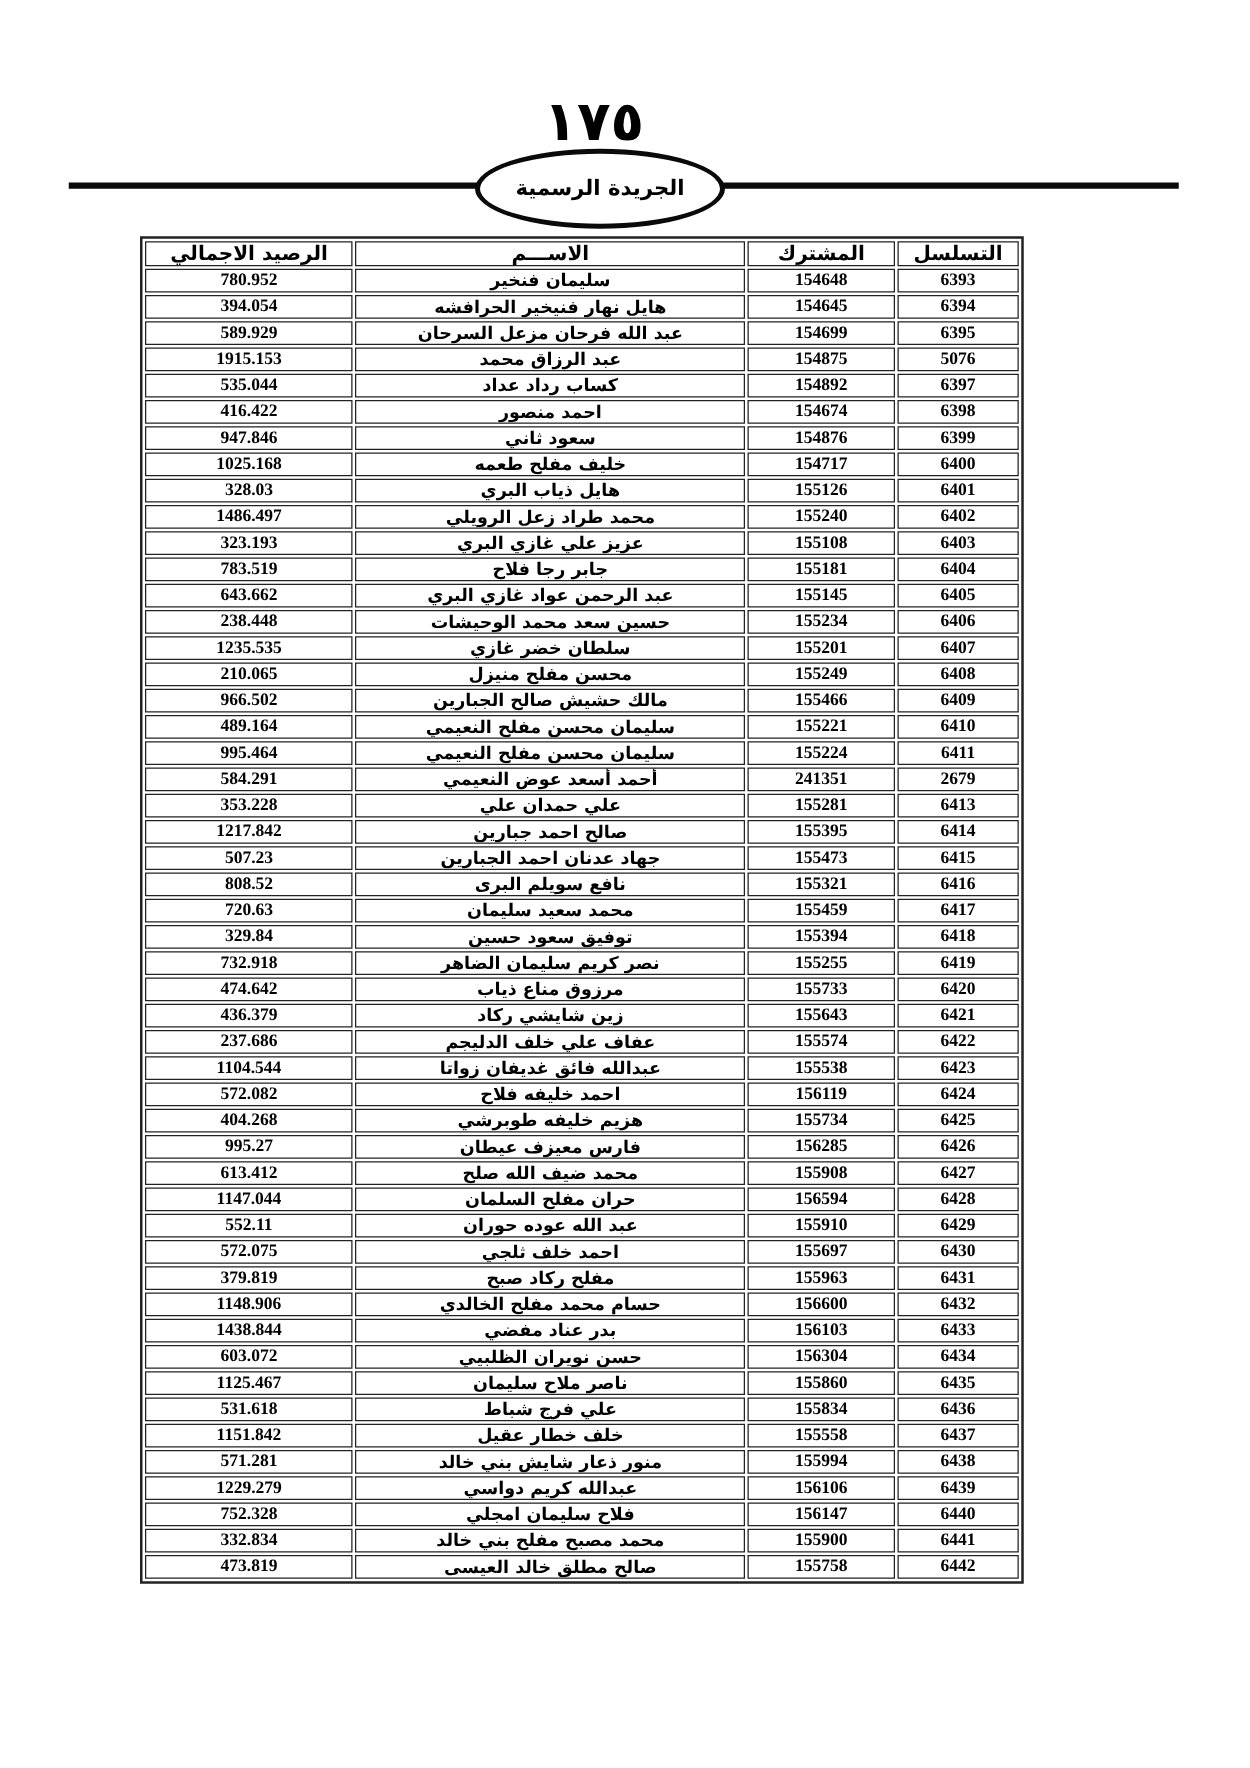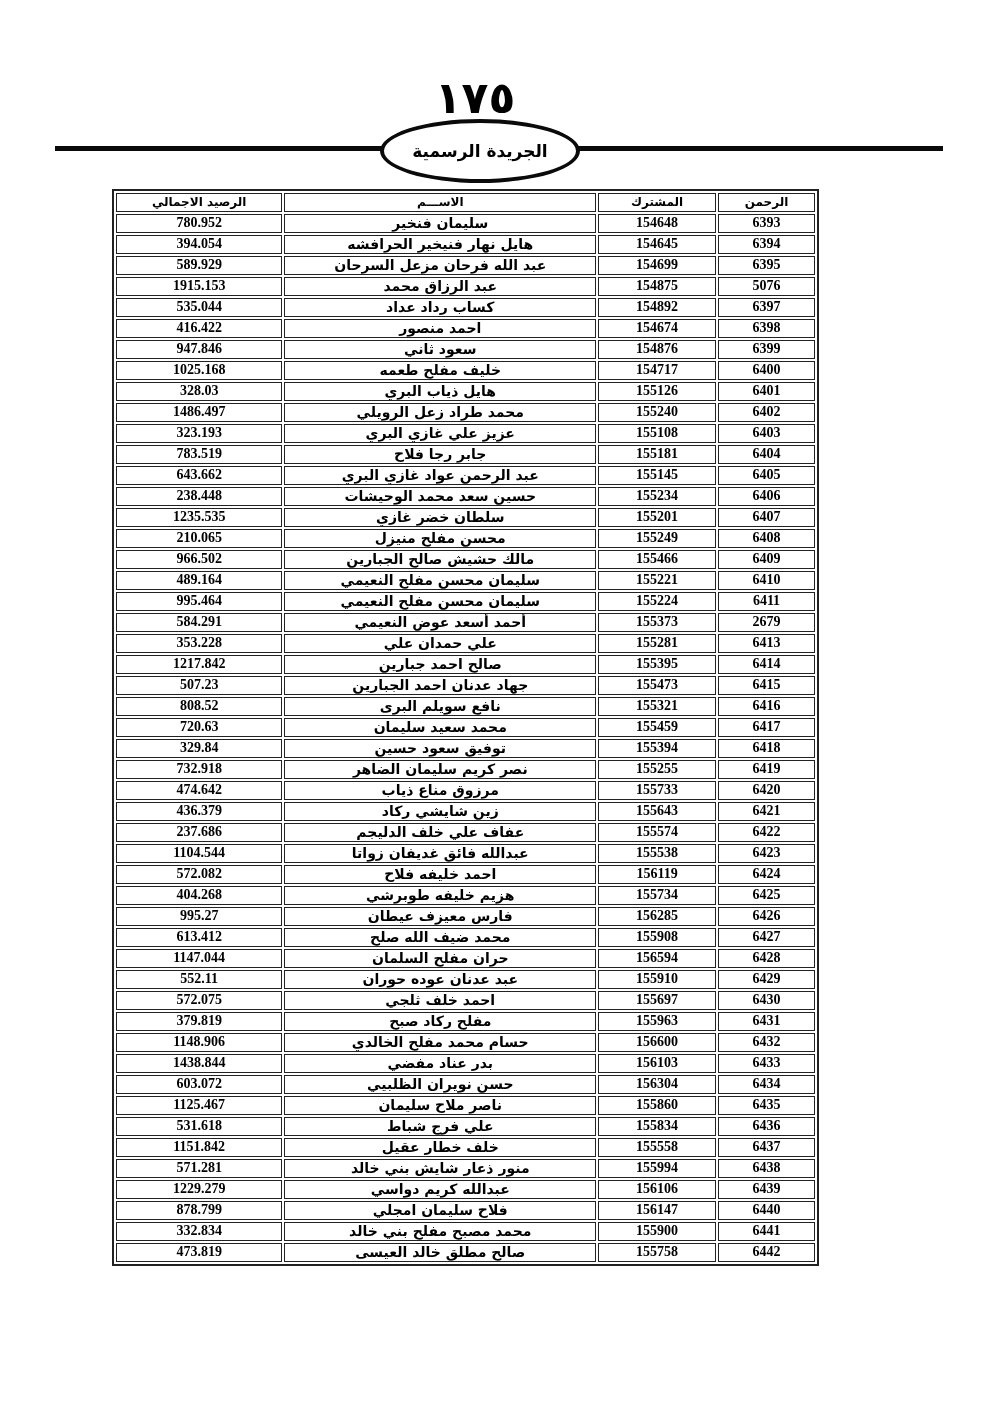--- a/index.html
+++ b/index.html
@@ -83,21 +83,21 @@
     vertical-align: middle;
     font-weight: bold;
     line-height: 1.15;
     white-space: nowrap;
     overflow: hidden;
   }
   .col-serial   { width: 14%; }
   .col-sub      { width: 17%; }
   .col-name     { width: 45%; }
   .col-balance  { width: 24%; }
-  th { font-size: 12px; }
+  th { font-size: 16px; }
   td.arabic { font-size: 14px; font-family: "DejaVu Sans", sans-serif; }
   td.num {
     font-size: 14px;
     font-family: "Liberation Serif", serif;
     direction: ltr;
   }
 </style>
 </head>
 <body>
 
@@ -114,21 +114,21 @@
 
   <table class="gazette-table">
     <colgroup>
       <col class="col-serial">
       <col class="col-sub">
       <col class="col-name">
       <col class="col-balance">
     </colgroup>
     <thead>
       <tr>
-        <th>الرحمن</th>
+        <th>التسلسل</th>
         <th>المشترك</th>
         <th>الاســـم</th>
         <th>الرصيد الاجمالي</th>
       </tr>
     </thead>
     <tbody id="table-body">
   <tr>
     <td class="num">6393</td>
     <td class="num">154648</td>
     <td class="arabic">سليمان فنخير</td>
@@ -256,21 +256,21 @@
 
   <tr>
     <td class="num">6411</td>
     <td class="num">155224</td>
     <td class="arabic">سليمان محسن مفلح النعيمي</td>
     <td class="num">995.464</td>
   </tr>
 
   <tr>
     <td class="num">2679</td>
-    <td class="num">155373</td>
+    <td class="num">241351</td>
     <td class="arabic">أحمد أسعد عوض النعيمي</td>
     <td class="num">584.291</td>
   </tr>
 
   <tr>
     <td class="num">6413</td>
     <td class="num">155281</td>
     <td class="arabic">علي حمدان علي</td>
     <td class="num">353.228</td>
   </tr>
@@ -376,21 +376,21 @@
   <tr>
     <td class="num">6428</td>
     <td class="num">156594</td>
     <td class="arabic">حران مفلح السلمان</td>
     <td class="num">1147.044</td>
   </tr>
 
   <tr>
     <td class="num">6429</td>
     <td class="num">155910</td>
-    <td class="arabic">عبد عدنان عوده حوران</td>
+    <td class="arabic">عبد الله عوده حوران</td>
     <td class="num">552.11</td>
   </tr>
 
   <tr>
     <td class="num">6430</td>
     <td class="num">155697</td>
     <td class="arabic">احمد خلف ثلجي</td>
     <td class="num">572.075</td>
   </tr>
 
@@ -454,21 +454,21 @@
     <td class="num">6439</td>
     <td class="num">156106</td>
     <td class="arabic">عبدالله كريم دواسي</td>
     <td class="num">1229.279</td>
   </tr>
 
   <tr>
     <td class="num">6440</td>
     <td class="num">156147</td>
     <td class="arabic">فلاح سليمان امجلي</td>
-    <td class="num">878.799</td>
+    <td class="num">752.328</td>
   </tr>
 
   <tr>
     <td class="num">6441</td>
     <td class="num">155900</td>
     <td class="arabic">محمد مصبح مفلح بني خالد</td>
     <td class="num">332.834</td>
   </tr>
 
   <tr>

